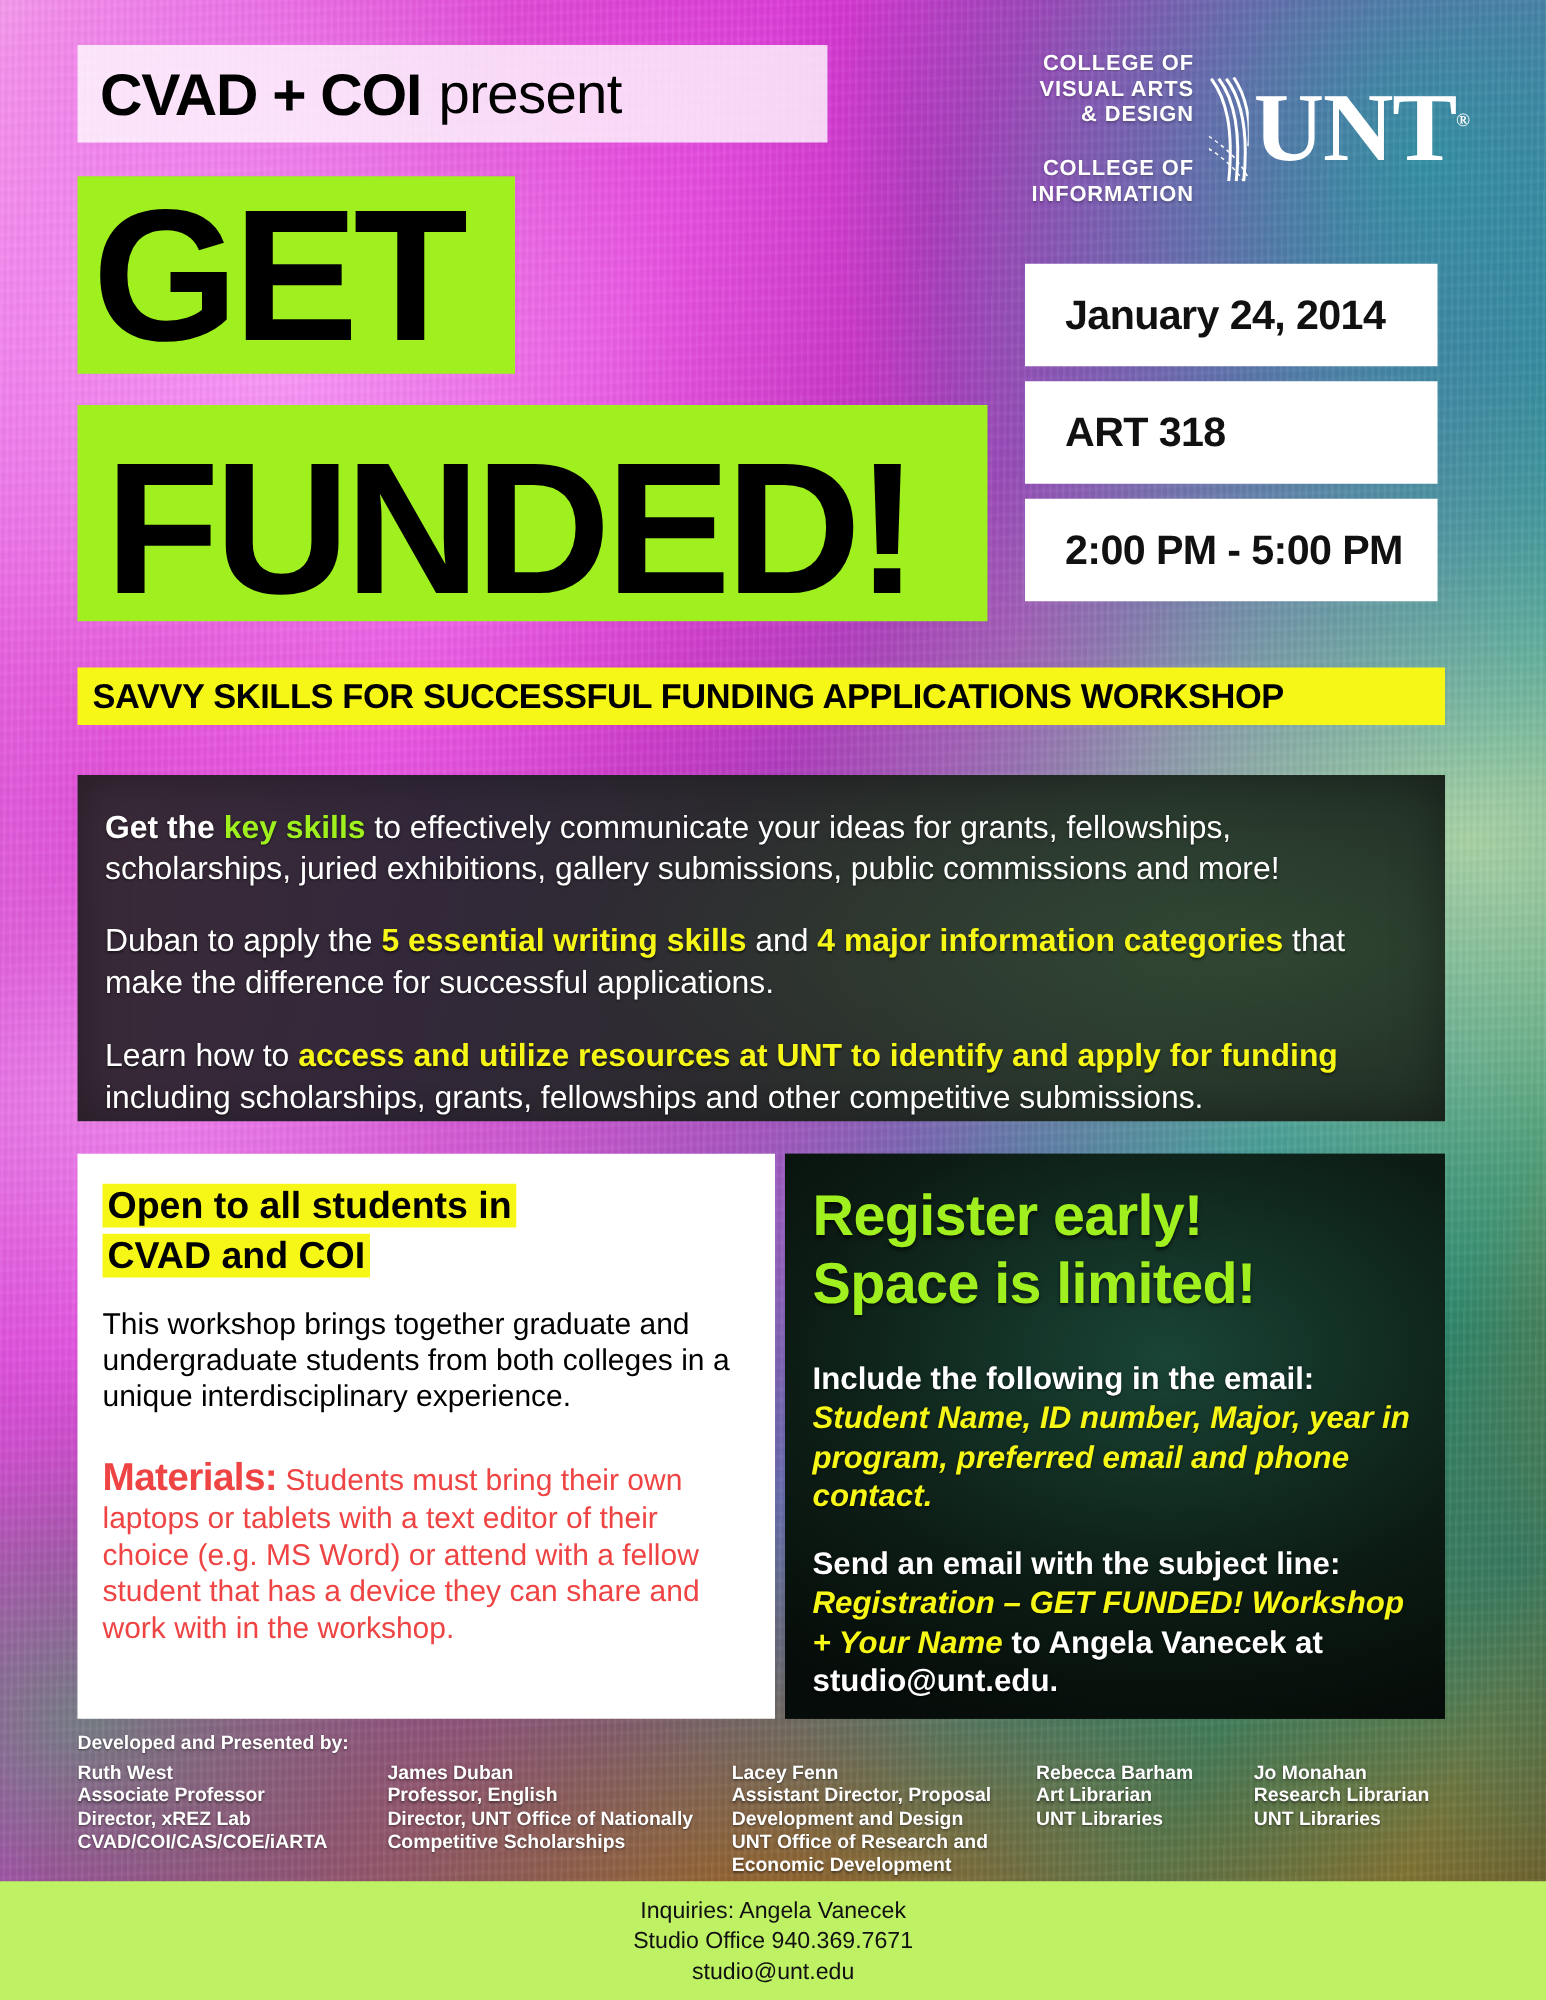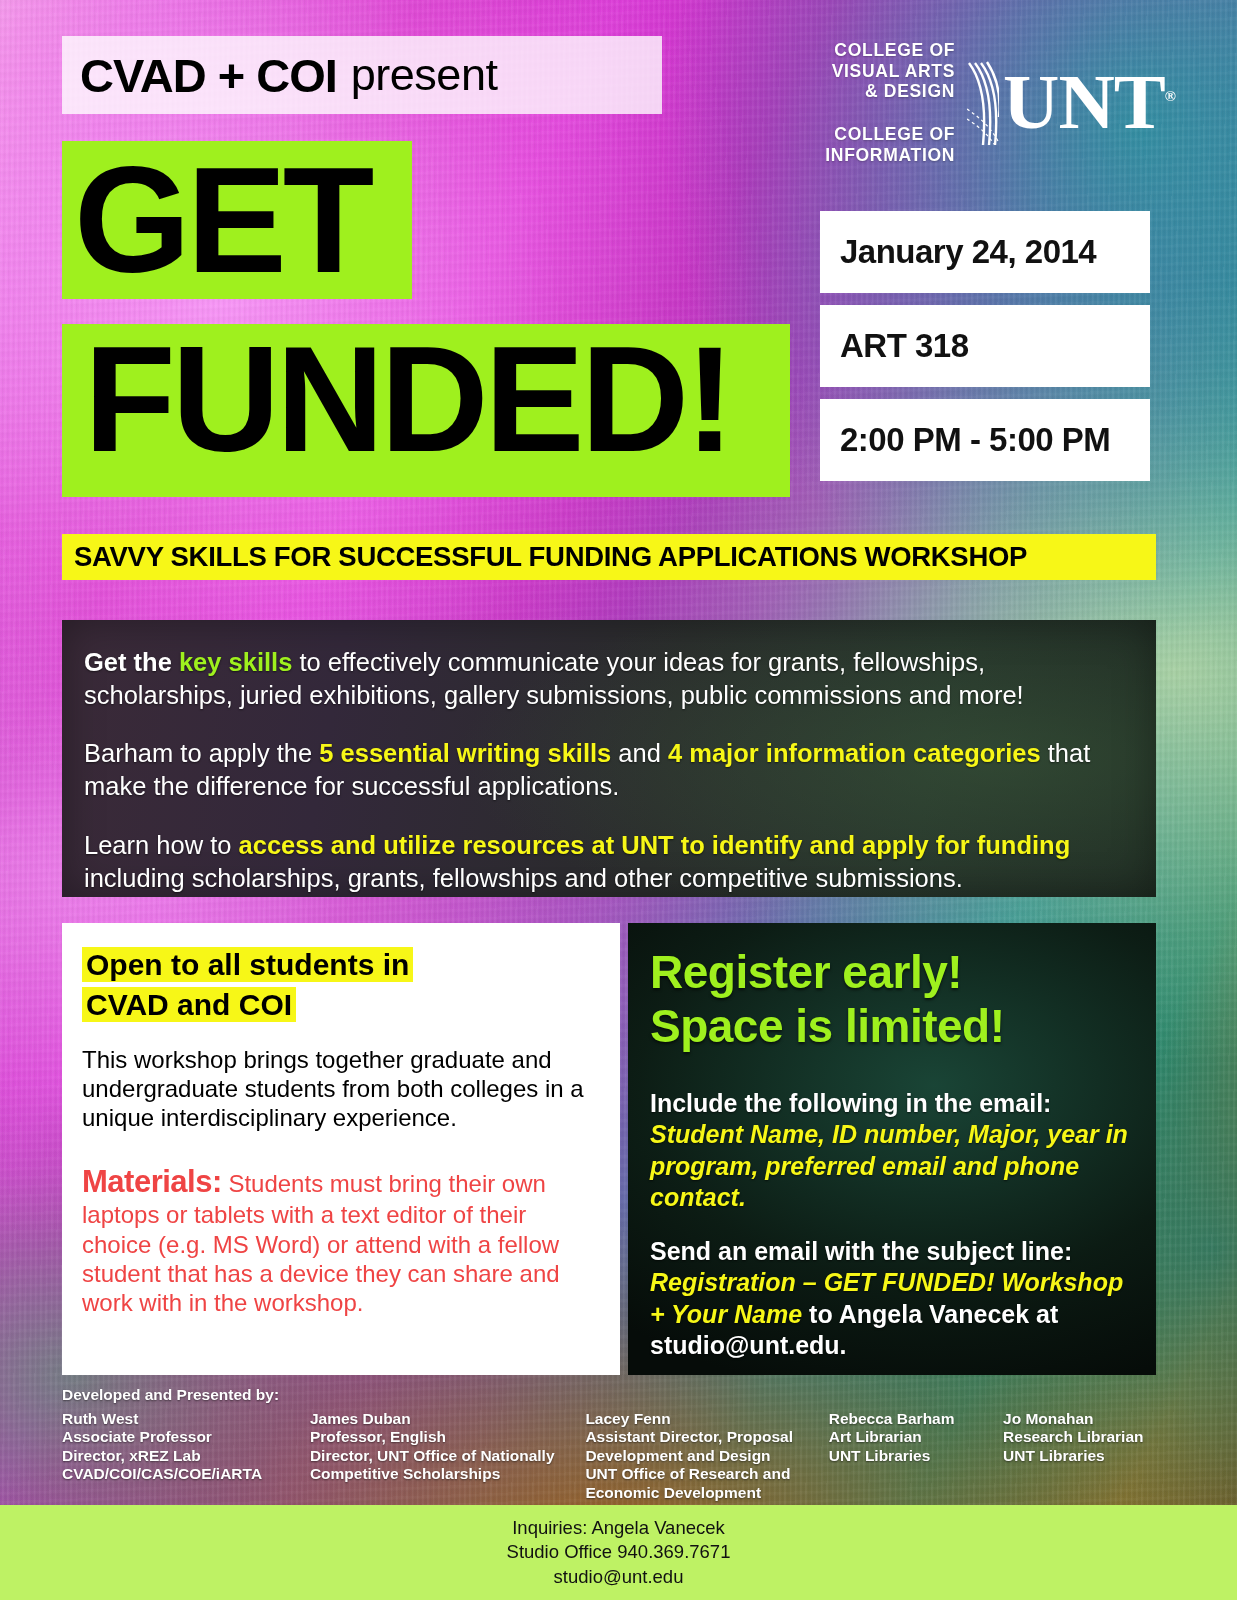--- a/index.html
+++ b/index.html
@@ -108,34 +108,34 @@
     position:absolute;left:62px;top:141px;width:350px;height:158px;
     background:#9ff01e;
     display:flex;align-items:center;
   }
   .get-box span{
     font-size:150px;font-weight:bold;color:#000;line-height:1;
     letter-spacing:-4px;padding-left:12px;
   }
   .funded-box{
     position:absolute;left:62px;top:324px;width:728px;height:173px;
-    background:#9ff01e;display:flex;align-items:flex-start;
+    background:#9ff01e;display:flex;align-items:flex-end;
   }
   .funded-box span{
     font-size:150px;font-weight:bold;color:#000;line-height:1;
     letter-spacing:-4px;padding-left:22px;
   }
 
   
   .info-box{
     position:absolute;left:820px;width:330px;background:#fff;
     display:flex;align-items:center;
   }
   .info-box span{
-    font-size:33px;font-weight:bold;color:#111;padding-left:20px;letter-spacing:-.5px;
+    font-size:33px;font-weight:bold;color:#111;padding-left:32px;letter-spacing:-.5px;
   }
   #info-date{top:211px;height:82px;}
   #info-room{top:305px;height:82px;}
   #info-time{top:399px;height:82px;}
 
   
   .banner{
     position:absolute;left:62px;top:534px;width:1094px;height:46px;
     background:#f7f717;display:flex;align-items:center;
   }
@@ -284,21 +284,21 @@
 
   <div class="banner">
     <span>SAVVY SKILLS FOR SUCCESSFUL FUNDING APPLICATIONS WORKSHOP</span>
   </div>
 
   <div class="desc-panel">
     <p>
       <span>Get the </span><span class="hl-green">key skills</span><span class="reg"> to effectively communicate your ideas for grants, fellowships, scholarships, juried exhibitions, gallery submissions, public commissions and more!</span>
     </p>
     <p>
-      <span class="reg">Barham to apply the </span><span class="hl-yellow">5 essential writing skills</span><span class="reg"> and </span><span class="hl-yellow">4 major information categories</span><span class="reg"> that make the difference for successful applications.</span>
+      <span class="reg">Duban to apply the </span><span class="hl-yellow">5 essential writing skills</span><span class="reg"> and </span><span class="hl-yellow">4 major information categories</span><span class="reg"> that make the difference for successful applications.</span>
     </p>
     <p>
       <span class="reg">Learn how to </span><span class="hl-yellow">access and utilize resources at UNT to identify and apply for funding</span><span class="reg"> including scholarships, grants, fellowships and other competitive submissions.</span>
     </p>
   </div>
 
   <div class="left-panel">
     <h2>
       <span class="mark">Open to all students in</span><br>
       <span class="mark">CVAD and COI</span>

